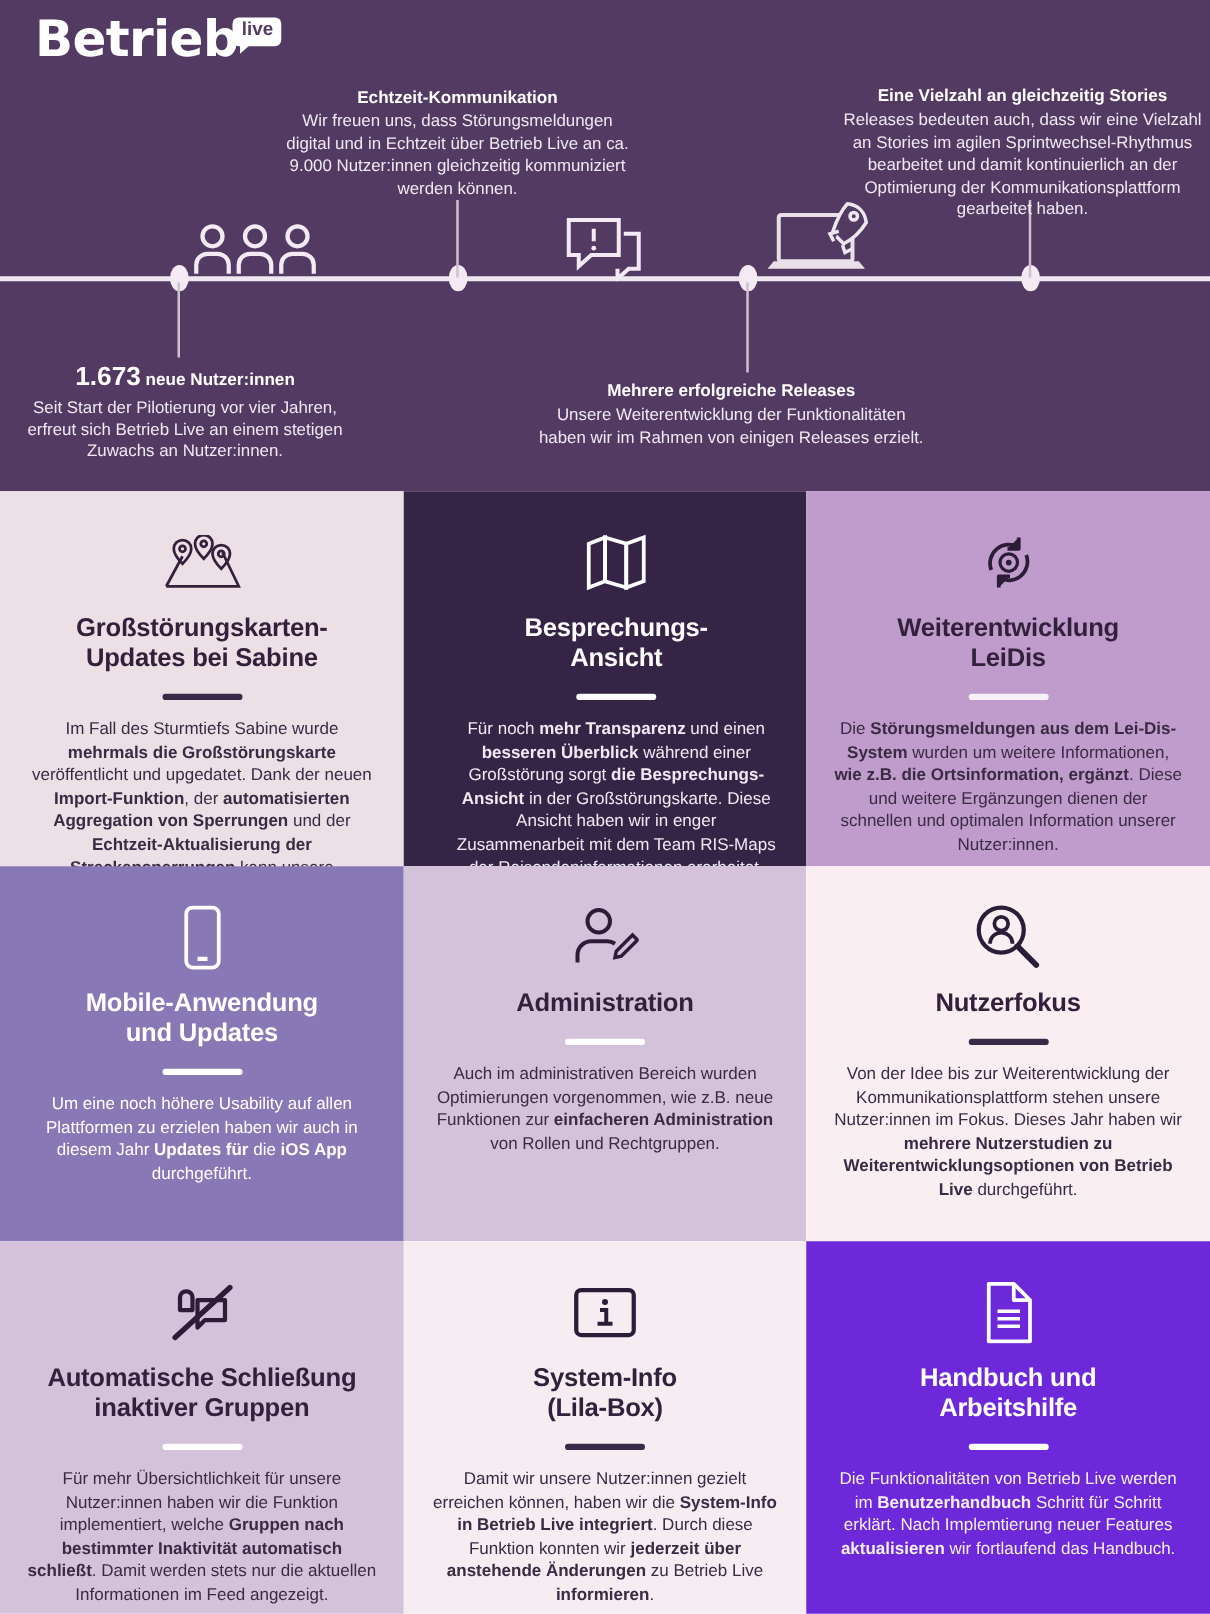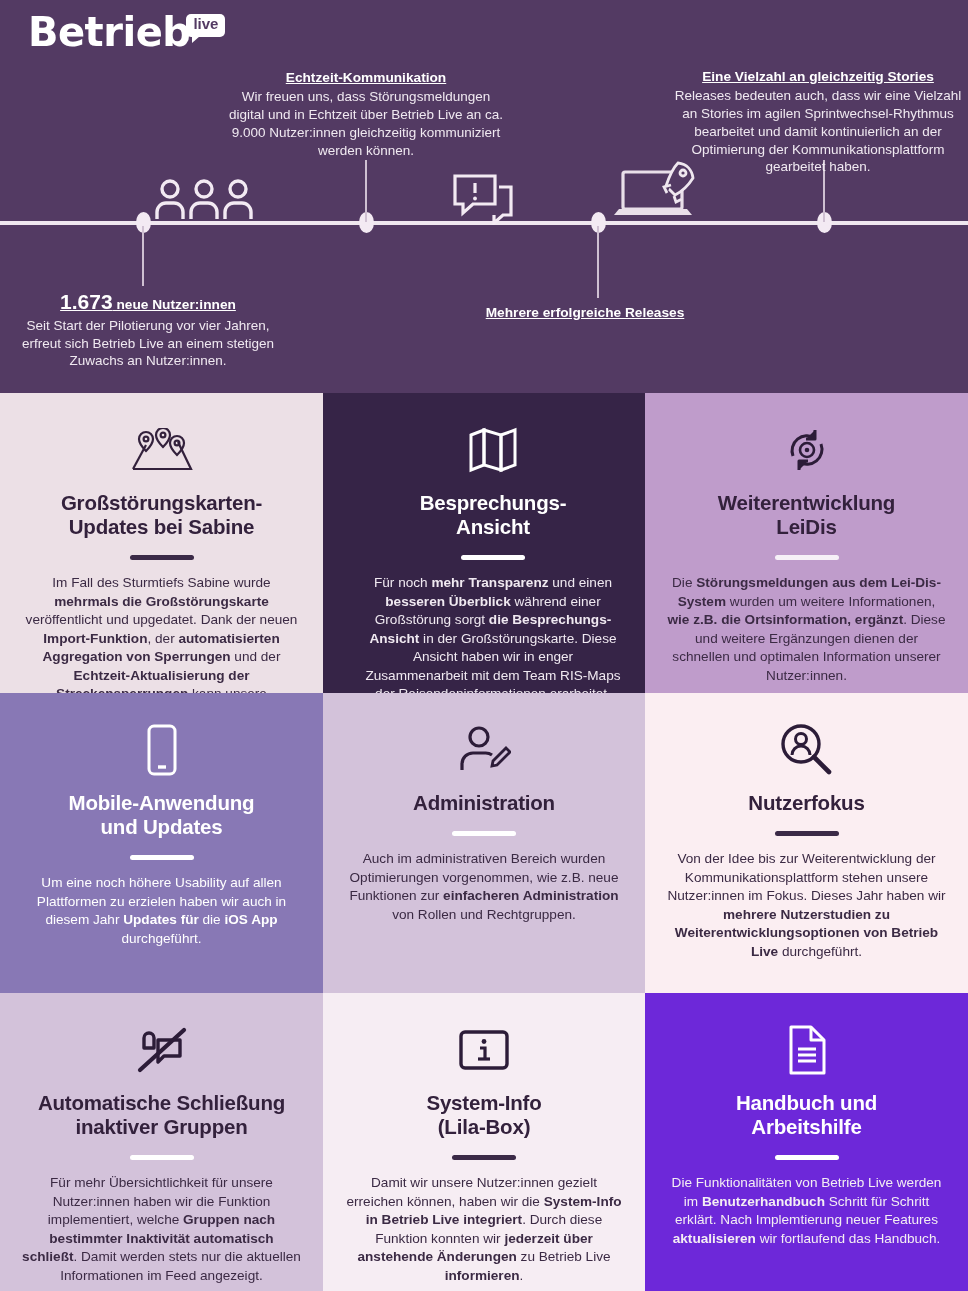--- a/index.html
+++ b/index.html
@@ -29,21 +29,21 @@
   }
 
   .tl-line{position:absolute;left:0;top:221px;width:968px;height:4px;background:#efe7ef;}
   .tl-dot{
     position:absolute;top:212px;width:15px;height:21px;margin-left:-7px;
     background:#f3eaf3;border-radius:50%;
   }
   .tl-stem{position:absolute;width:2px;background:#cfc0d2;margin-left:-1px;}
 
   .tl-text{position:absolute;text-align:center;color:#f0e9f1;font-size:13.5px;line-height:1.32;}
-  .tl-text .t-head{display:block;font-weight:bold;color:#ffffff;font-size:13.7px;margin-bottom:1px;text-decoration:underline;}
+  .tl-text .t-head{display:block;font-weight:bold;color:#ffffff;font-size:13.7px;margin-bottom:1px;}
   .tl-text .t-big{font-size:21px;font-weight:bold;color:#ffffff;}
   .tl-icon{position:absolute;}
 
   
   .grid{position:absolute;left:0;top:393px;width:968px;height:898px;
         display:grid;grid-template-columns:323px 322px 323px;grid-template-rows:300px 300px 298px;}
   .cell{position:relative;padding:20px 22px 0 22px;box-sizing:border-box;text-align:center;}
 
   .cell-icon{height:62px;display:flex;align-items:center;justify-content:center;margin-top:6px;}
   .cell-title{font-size:20.5px;font-weight:bold;line-height:1.18;margin-top:10px;letter-spacing:-0.2px;}
@@ -138,20 +138,21 @@
       <span>Releases bedeuten auch, dass wir eine Vielzahl an Stories im agilen Sprintwechsel-Rhythmus bearbeitet und damit kontinuierlich an der Optimierung der Kommunikationsplattform gearbeitet haben.</span>
     </div>
 
     <div class="tl-text" style="left:17px;top:288px;width:262px">
       <span class="t-head"><span class="t-big">1.673</span><span> neue Nutzer:innen</span></span>
       <span>Seit Start der Pilotierung vor vier Jahren, erfreut sich Betrieb Live an einem stetigen Zuwachs an Nutzer:innen.</span>
     </div>
 
     <div class="tl-text" style="left:430px;top:304px;width:310px">
       <span class="t-head">Mehrere  erfolgreiche Releases</span>
+      <span>Unsere Weiterentwicklung der Funktionalitäten haben wir im Rahmen von einigen Releases erzielt.</span>
     </div>
   </div>
 
   <div class="grid">
 
     <div class="cell th-pink">
       <div class="cell-icon">
         <svg width="64" height="44" viewBox="0 0 64 44" fill="none" stroke="#33213c" stroke-width="2.2">
           <path d="M3 41h58L48 14"></path>
             <path d="M3 41L16 17"></path>

